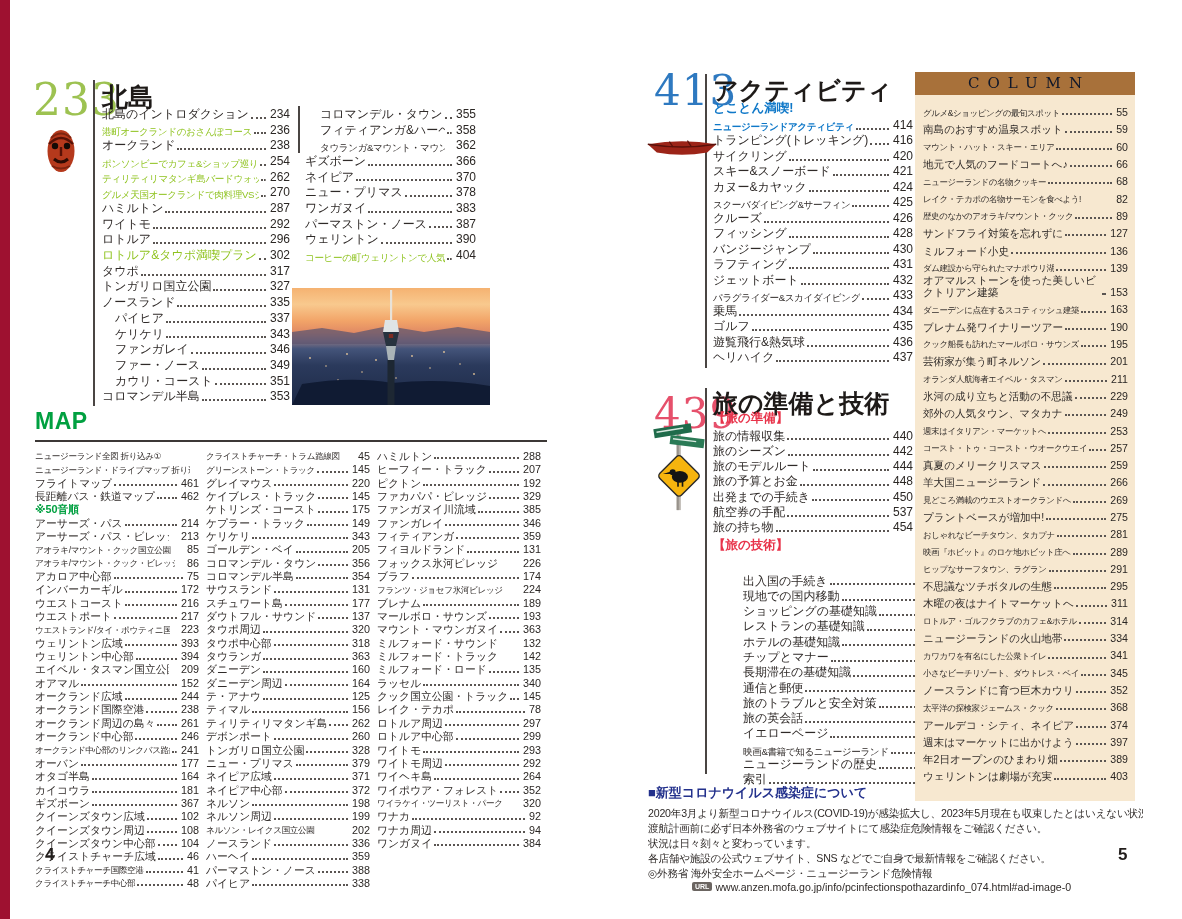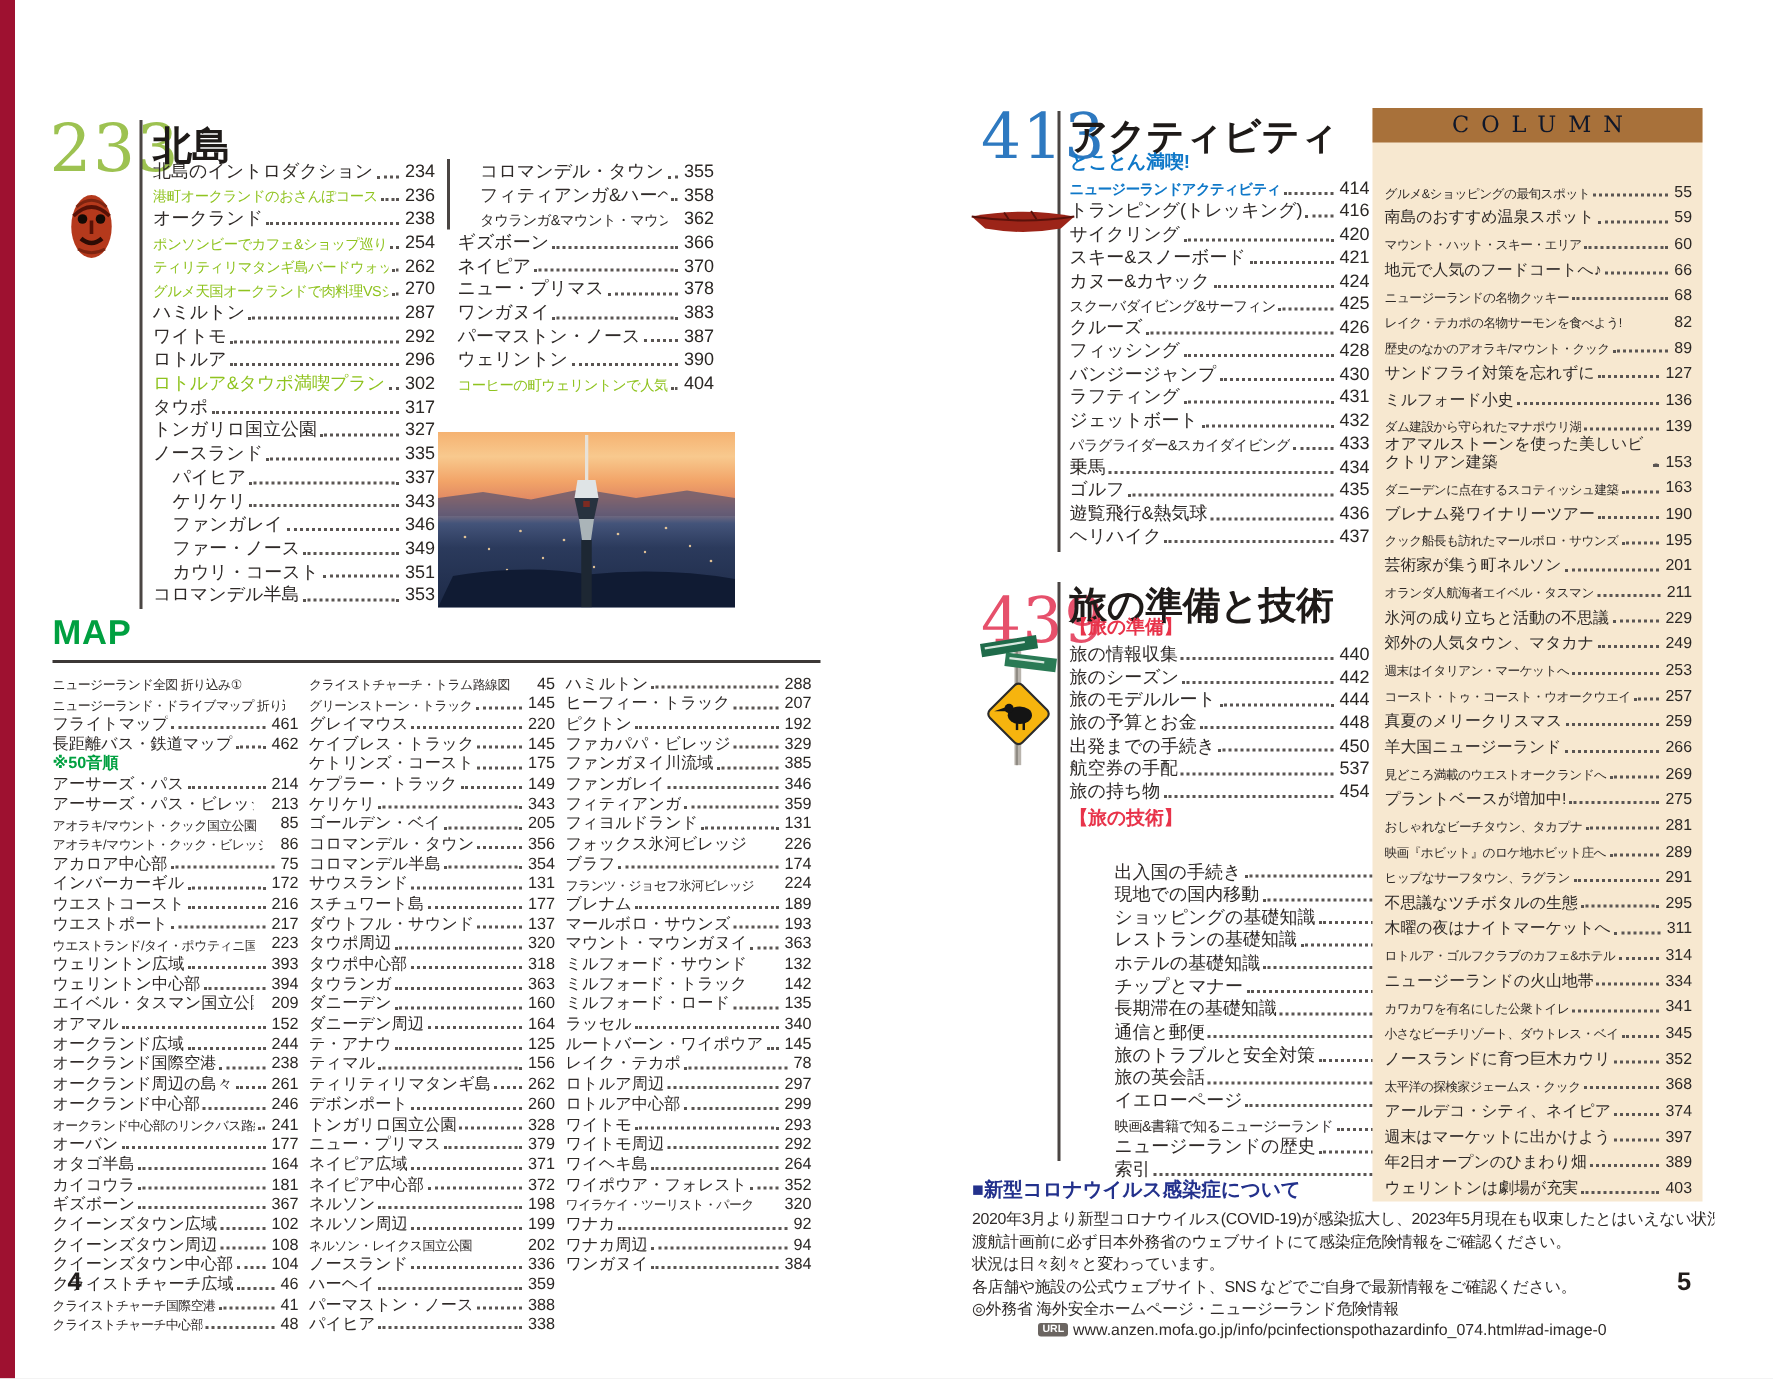--- a/index.html
+++ b/index.html
@@ -65,21 +65,21 @@
   #kiwisign { position:absolute; left:12px; top:420px; }
   .grp-label { position:absolute; font-size:12.5px; font-weight:bold; color:var(--red); }
   #prep1-label { left:73px; top:410px; }
   #prep1-list { left:73px; top:428px; width:200px; --rh:15.3px; }
   #prep2-label { left:73px; top:537px; }
   #prep2-list { left:73px; top:573px; width:200px;margin-left:30px; --rh:15.3px; }
 
   #column-box { position:absolute; left:275px; top:72px; width:220px; height:729px; background:var(--colbg); }
   #column-bar { height:23px; background:var(--colbar); color:#0f172a; font-family:"DejaVu Serif","Liberation Serif",serif;
     font-size:15px; letter-spacing:8px; text-align:center; line-height:23px; padding-left:8px; }
-  #column-list { position:static; padding:22px 7px 0 8px; font-size:10.6px; --rh:17.3px; }
+  #column-list { position:static; padding:6px 7px 0 8px; font-size:10.6px; --rh:17.3px; }
 
   #covid { position:absolute; left:8px; top:784px; width:505px; }
   #covid-head { font-size:13px; font-weight:bold; color:var(--covidblue); margin-bottom:2px; }
   #covid-lines { position:static; font-size:10.6px; letter-spacing:-.2px; --rh:15px; }
   #covid-url-row { display:flex; align-items:center; gap:3px; font-size:10.6px; height:15px;padding-left:44px; }
   #url-badge { display:inline-block; background:#6b6561; color:#fff; font-size:7px; font-weight:bold; padding:1px 3px; border-radius:2px; }
 </style>
 </head>
 <body>
 
@@ -716,21 +716,21 @@
           <span class="t">ミルフォード・ロード</span>
           <span class="dots"></span>
           <span class="p">135</span>
         </div>
         <div class="toc-row">
           <span class="t">ラッセル</span>
           <span class="dots"></span>
           <span class="p">340</span>
         </div>
         <div class="toc-row">
-          <span class="t">ルートバーン・ワイポウア</span>
+          <span class="t">クック国立公園・トラック</span>
           <span class="dots"></span>
           <span class="p">145</span>
         </div>
         <div class="toc-row">
           <span class="t">レイク・テカポ</span>
           <span class="dots"></span>
           <span class="p">78</span>
         </div>
         <div class="toc-row">
           <span class="t">ロトルア周辺</span>

